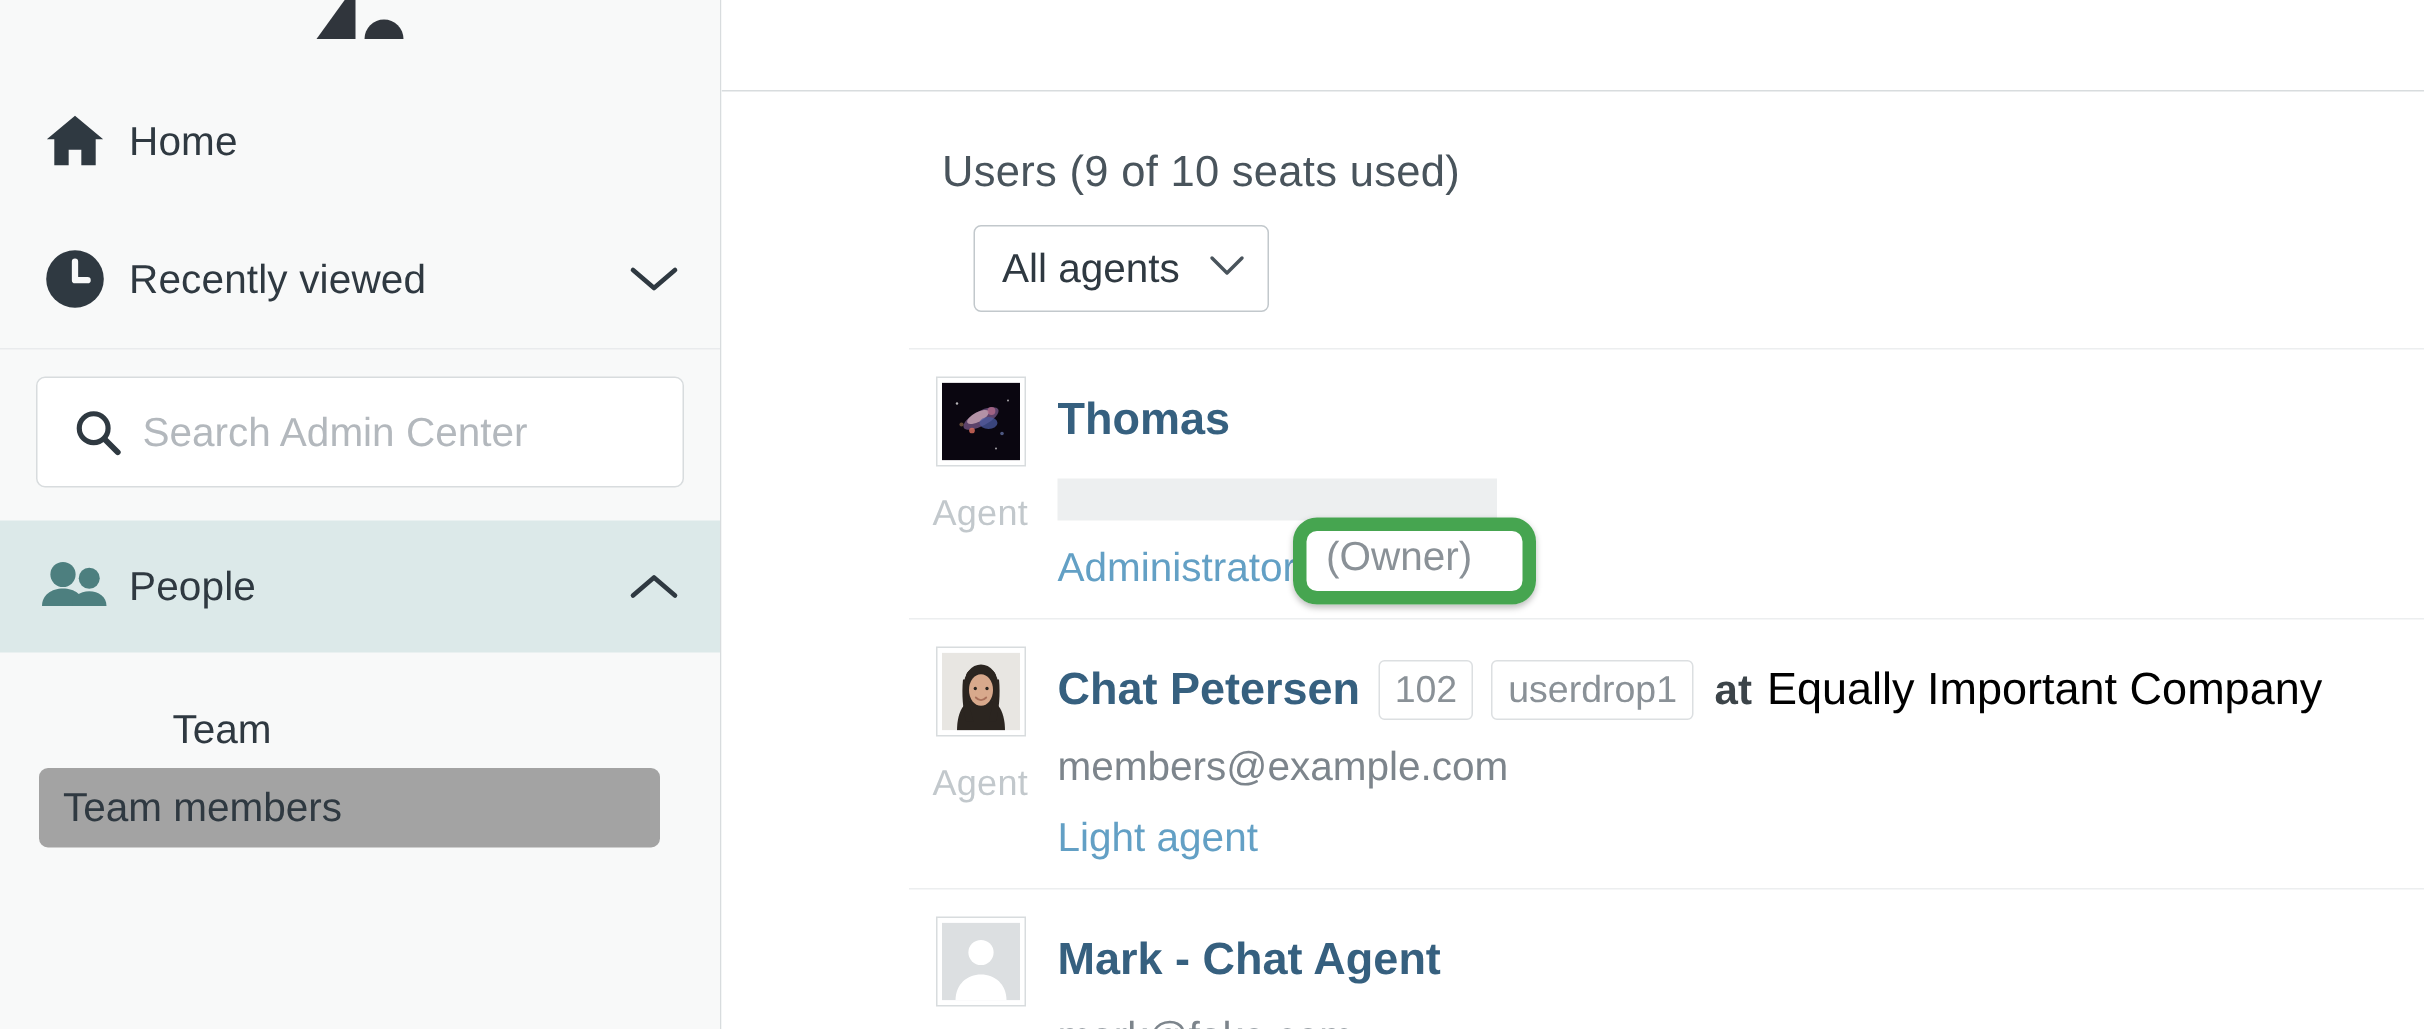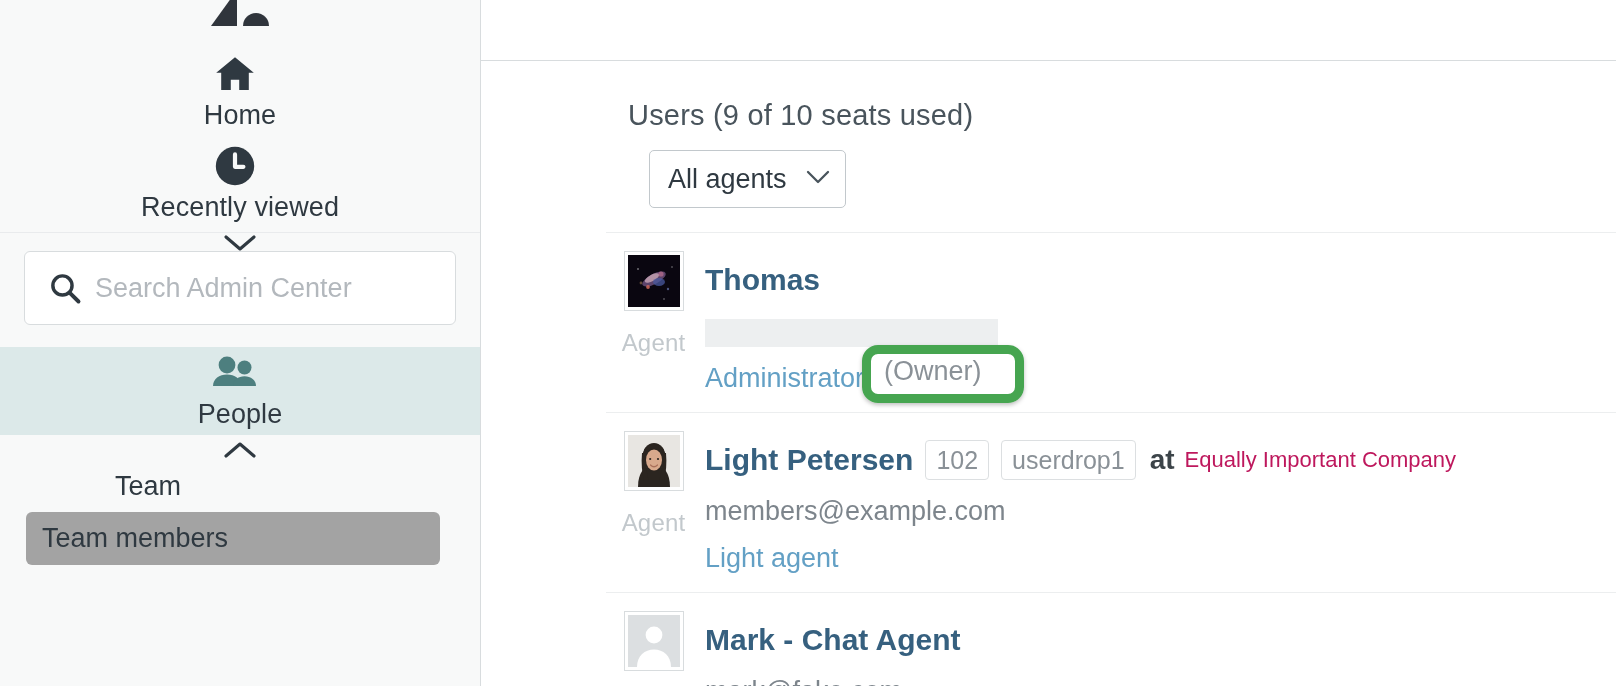--- a/index.html
+++ b/index.html
@@ -28,21 +28,20 @@
     padding-bottom: 4px;
   }
   .zd-logo { width: 62px; height: 48px; display:block; margin-top:-16px; }
 
   .nav-item {
     display: flex; align-items: center;
     height: 88px;
     padding: 0 24px 0 24px;
     cursor: pointer;
     position: relative;
-    flex-direction: column;
   }
   .nav-item .nav-icon {
     width: 52px; flex: 0 0 52px;
     display: flex; align-items: center; justify-content: center;
     margin-right: 10px;
   }
   .nav-item .nav-label {
     font-size: 27px;
     color: #2f3941;
     font-weight: 400;
@@ -191,21 +190,21 @@
     font-size: 25px;
     color: #8a9197;
     background: #fff;
     white-space: nowrap;
   }
   .at-word {
     font-size: 28px; font-weight: bold; color: #3c4449;
     margin: 0 10px 0 14px; white-space: nowrap;
   }
   .org-link {
-    font-size: 22px; color: #be185d; white-space: nowrap;
+    font-size: 30px; color: #000000; white-space: nowrap;
   }
   .email-line {
     font-size: 27px; color: #7d858c;
     margin-top: 13px; height: 34px;
     white-space: nowrap;
   }
   .email-redacted {
     display: inline-block;
     width: 293px; height: 28px;
     background: #edeff0;
@@ -390,21 +389,21 @@
                   <circle cx="22.2" cy="24" r="1.1" fill="#2b2520"></circle>
                   <circle cx="30" cy="24" r="1.1" fill="#2b2520"></circle>
                   <path d="M22.5 30 Q26 33.5 29.5 30" stroke="#a9705a" stroke-width="1.2" fill="none" stroke-linecap="round"></path>
                 </svg>
               </div>
             </div>
             <div class="avatar-role">Agent</div>
           </div>
           <div class="info-col">
             <div class="name-line">
-              <span class="user-name">Light Petersen</span>
+              <span class="user-name">Chat Petersen</span>
               <span class="tagpill">102</span>
               <span class="tagpill">userdrop1</span>
               <span class="at-word">at</span>
               <span class="org-link">Equally Important Company</span>
             </div>
             <div class="email-line">members@example.com</div>
             <div class="role-line">
               <span>Light agent</span>
             </div>
           </div>

